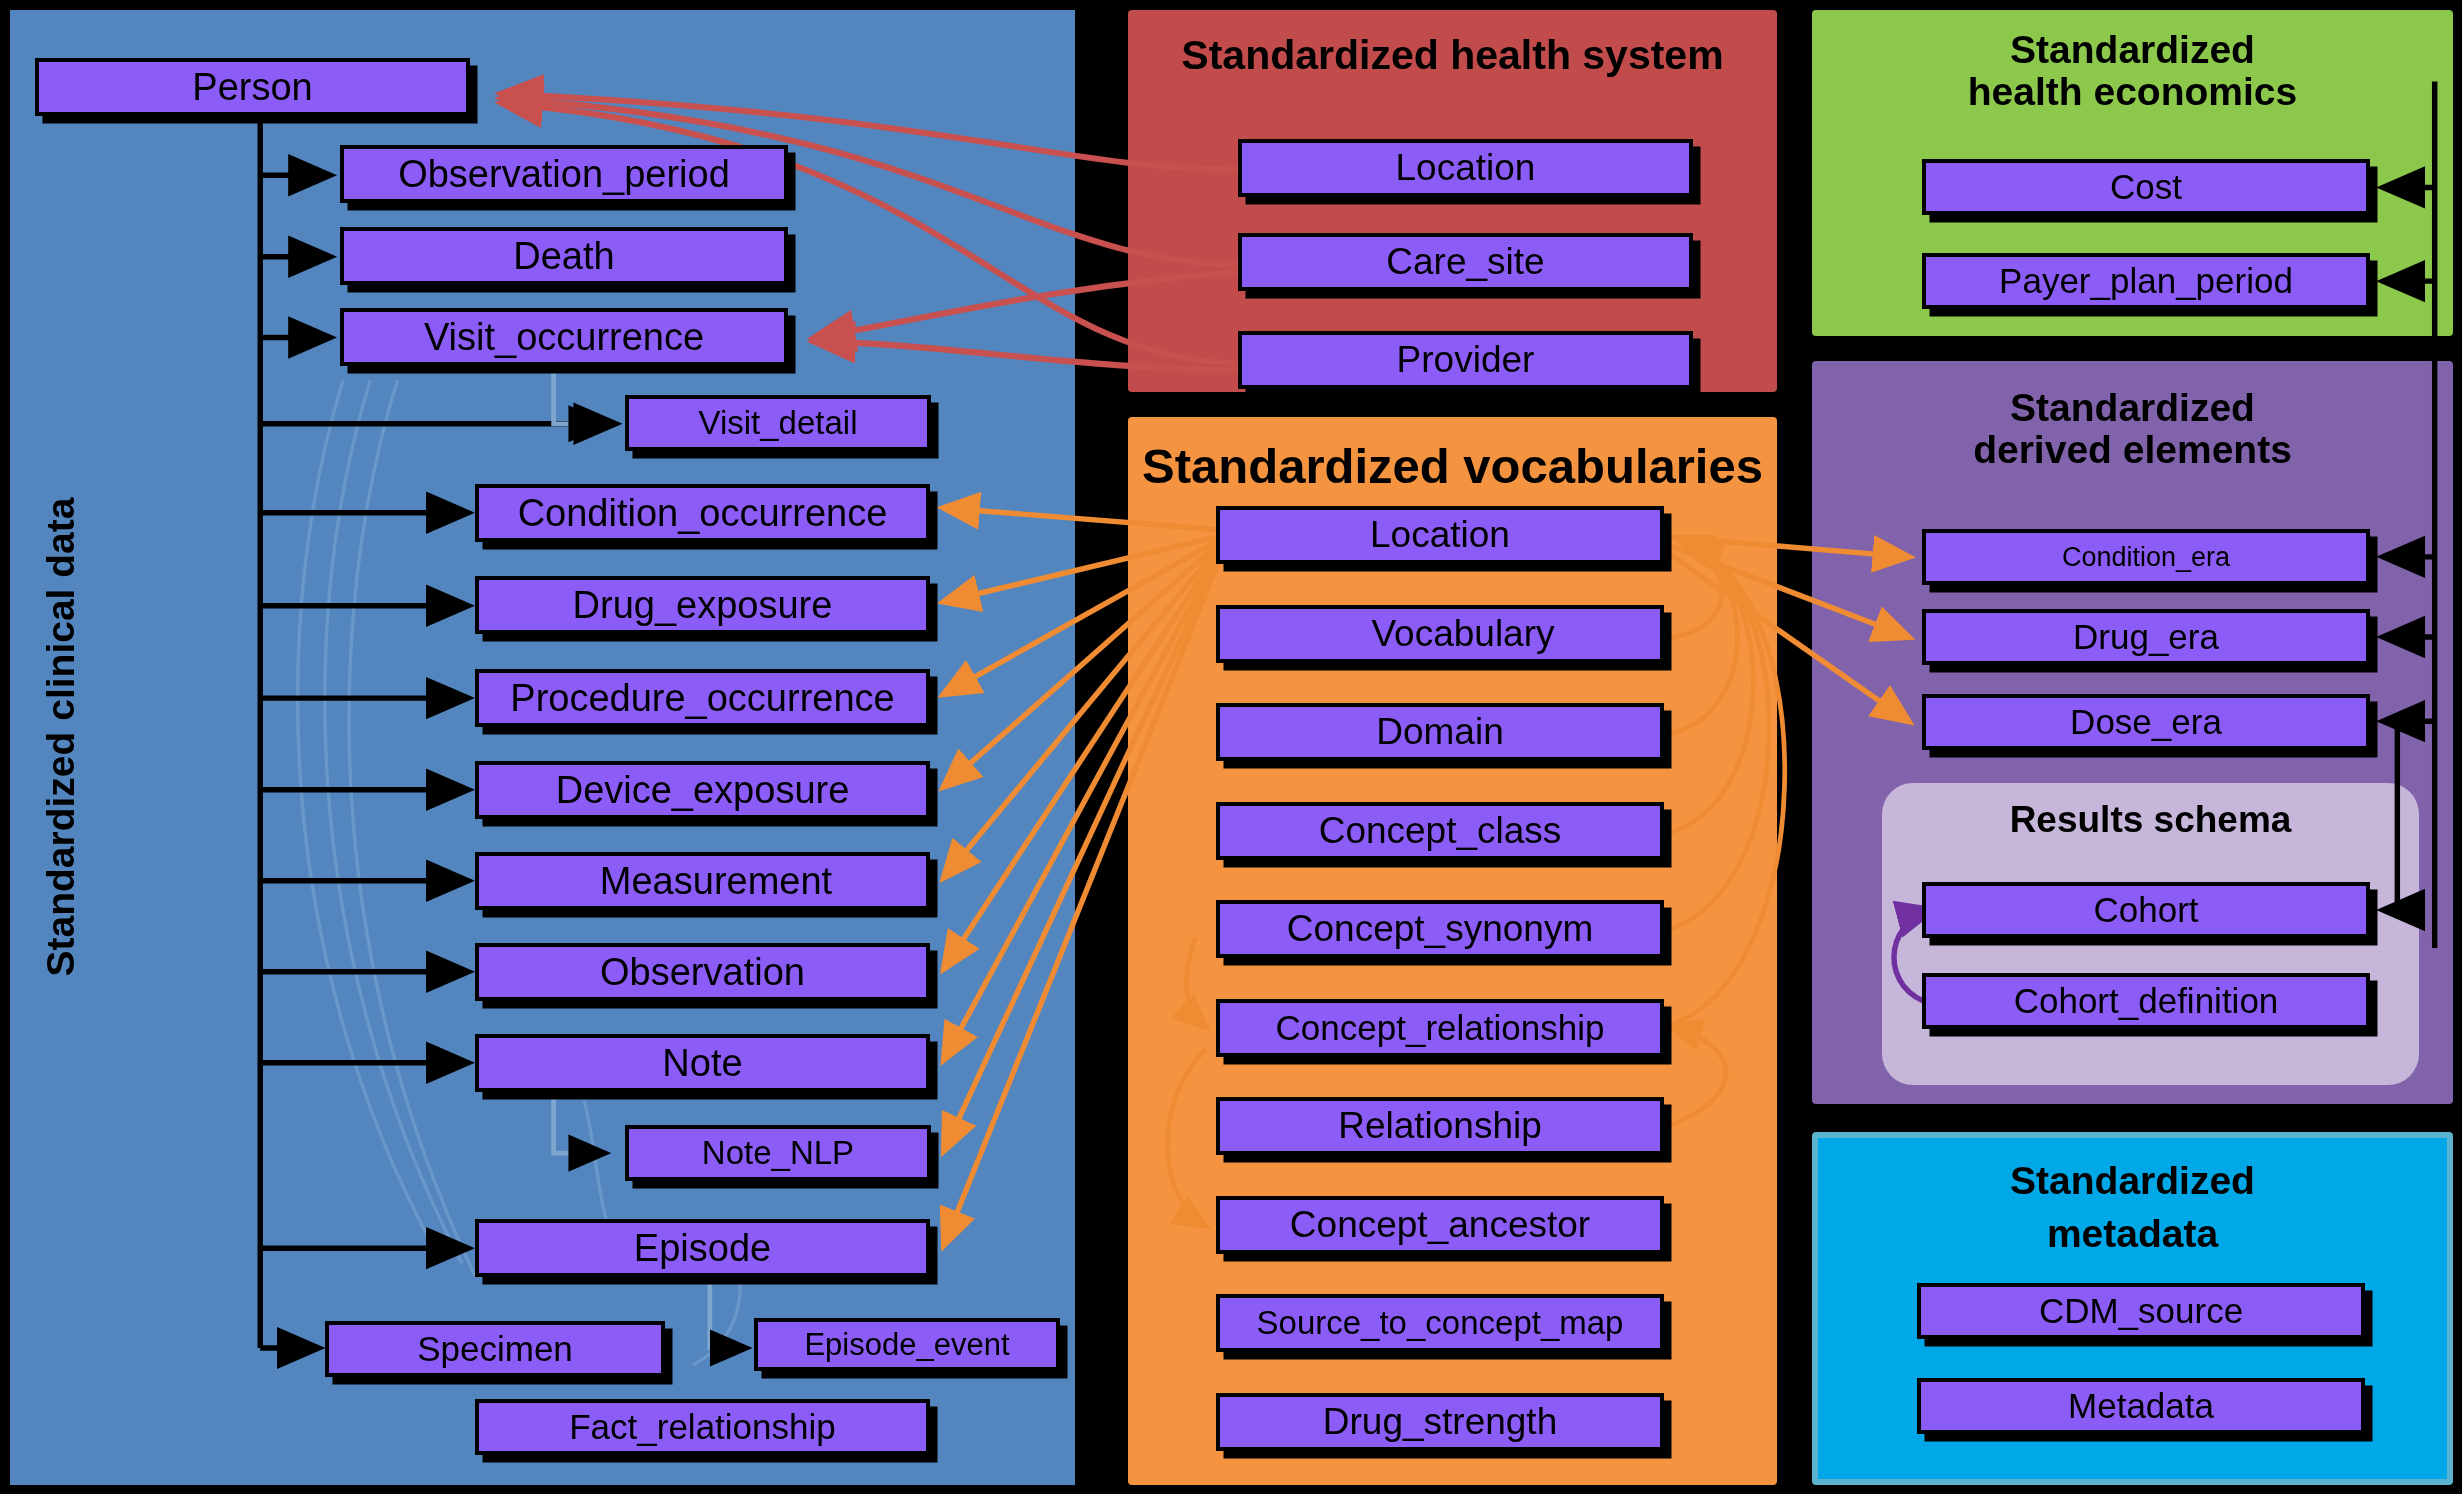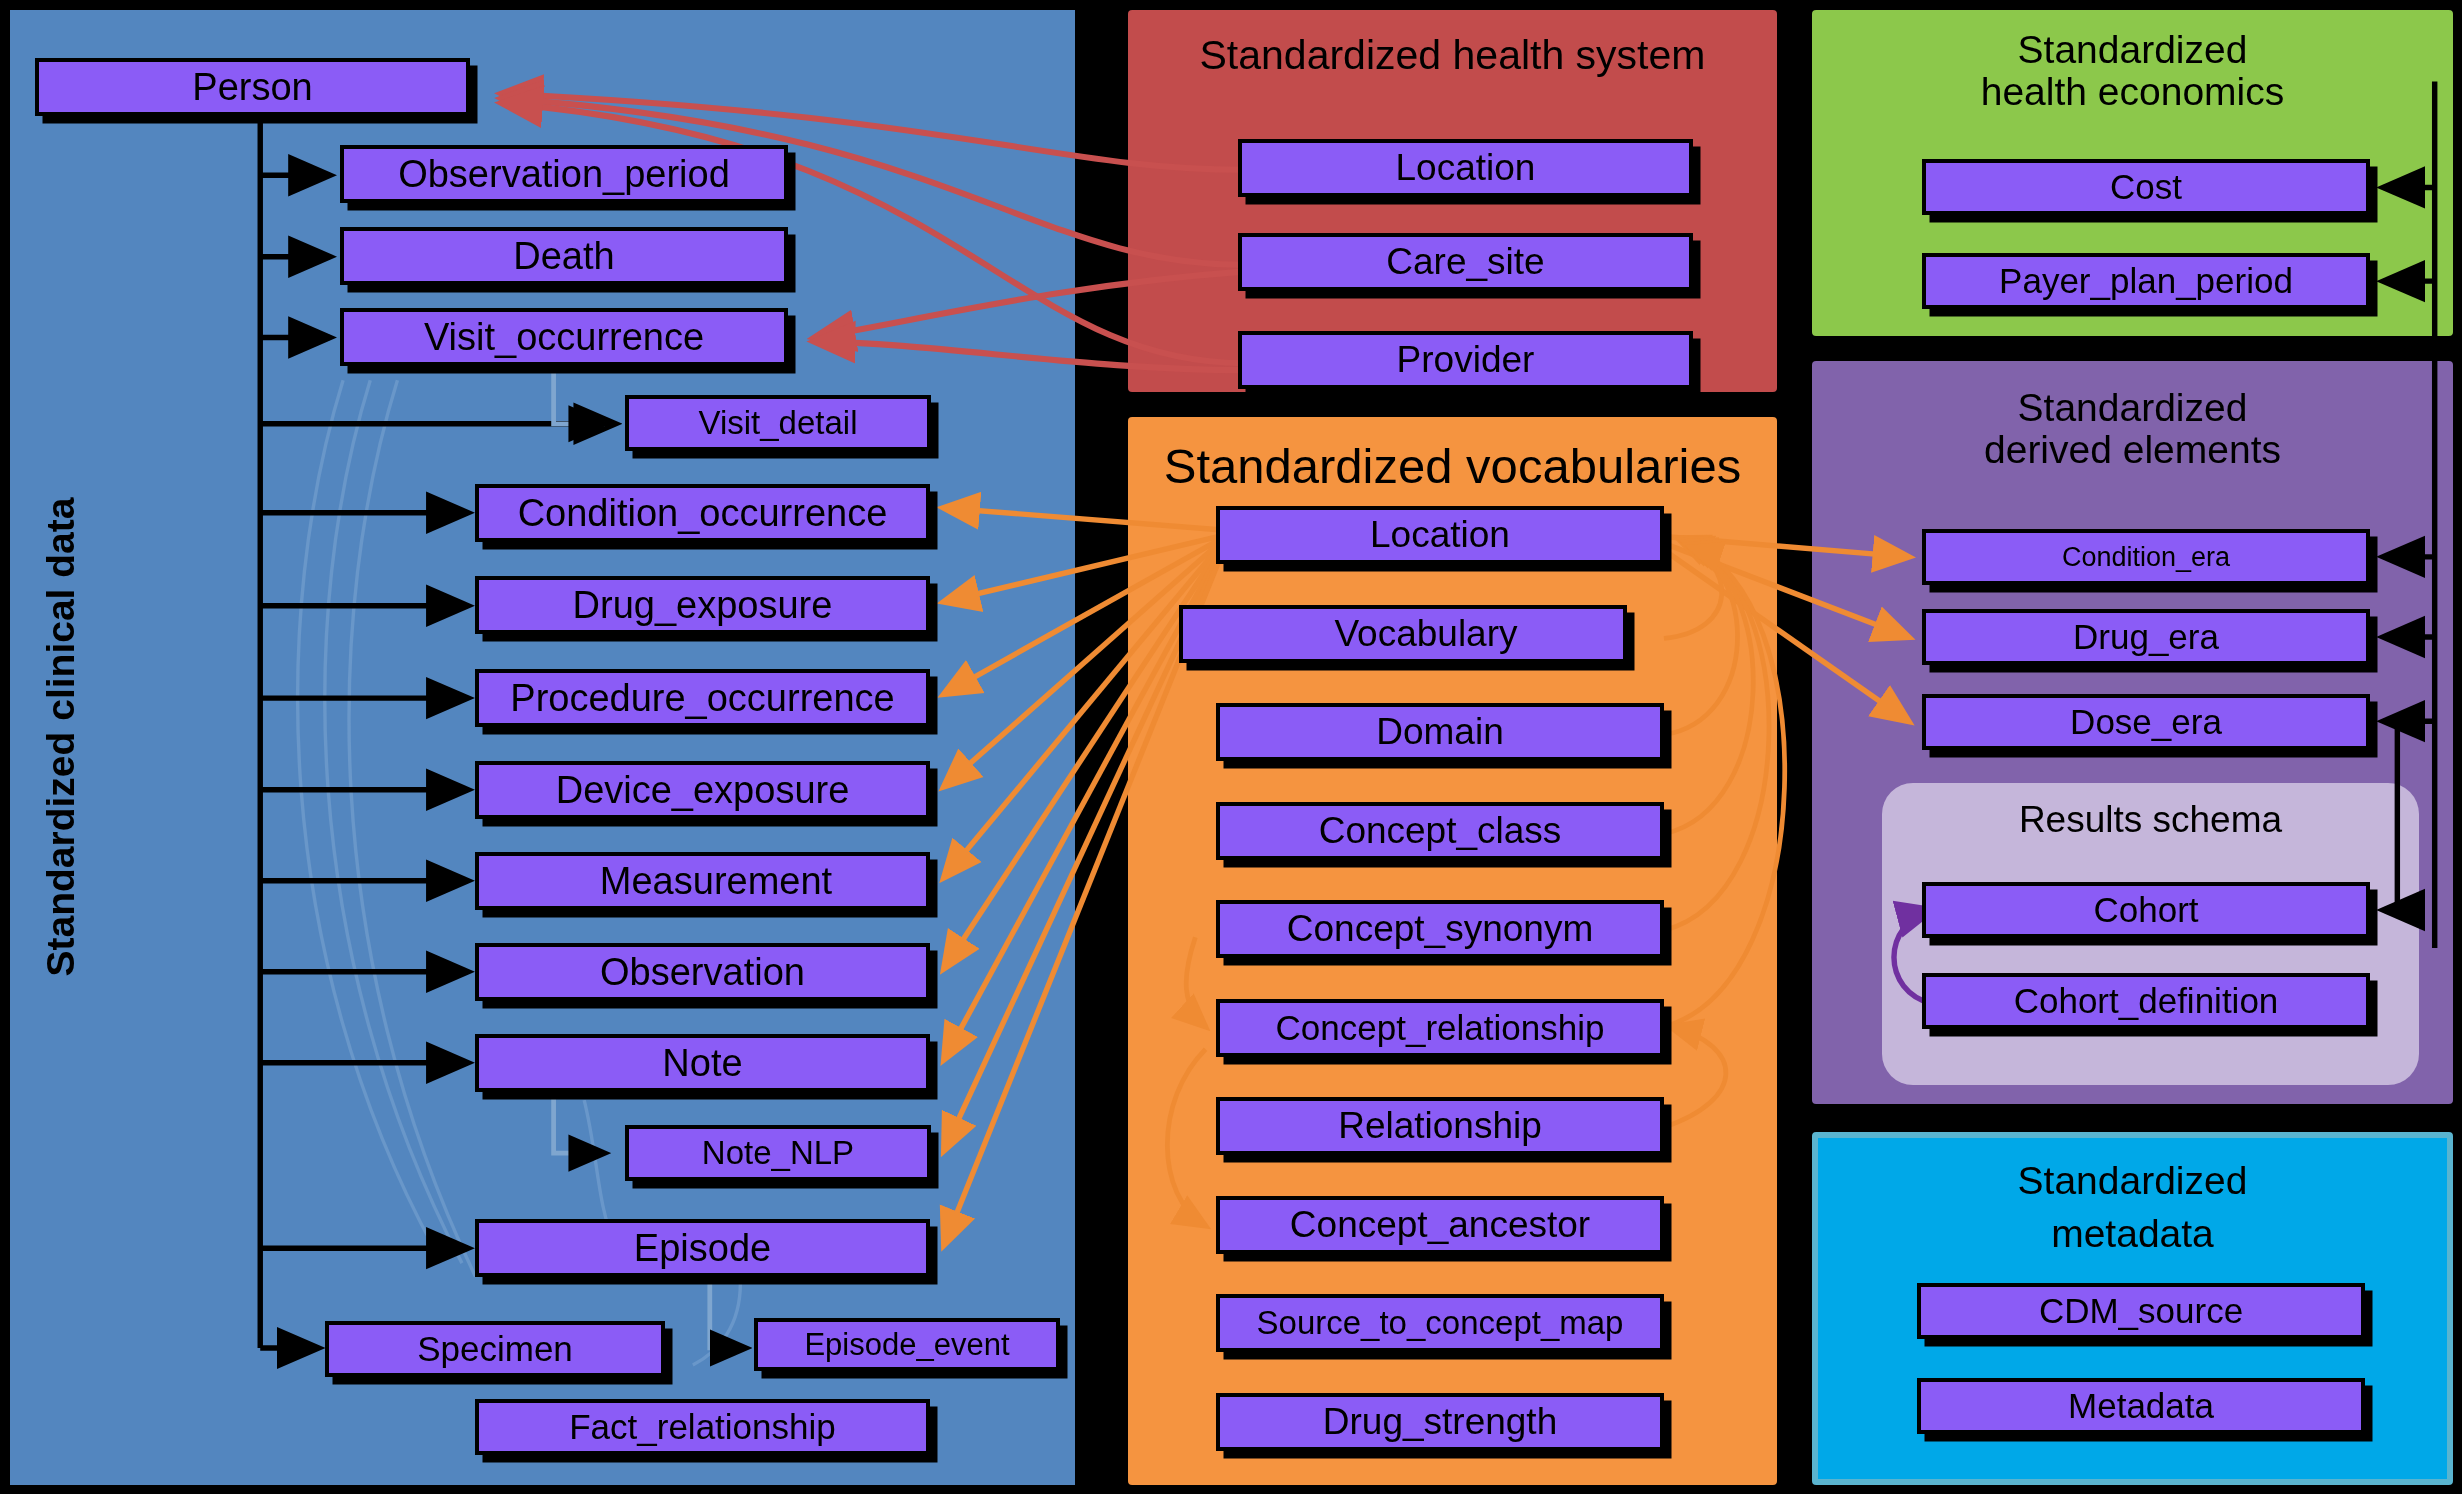--- a/index.html
+++ b/index.html
@@ -8,21 +8,21 @@
     position:relative;
     width:2462px;height:1494px;
     background:#000000;
     font-family:"Liberation Sans", sans-serif;
     overflow:hidden;
   }
   .panel{position:absolute;box-sizing:border-box;}
   .panel-title{
     position:absolute;left:0;right:0;
     text-align:center;
-    font-weight:normal;
+    font-weight:bold;
     color:#000;
     line-height:1.08;
     white-space:pre-line;
   }
   
   .ebox{
     position:absolute;
     box-sizing:border-box;
     background:#8b5cf6;
     border:4.8px solid #000000;
@@ -214,21 +214,21 @@
   <div class="ebox" style="left:475px;top:1399px;width:455px;height:56px;font-size:35px;">Fact_relationship</div>
 
   <div class="ebox" style="left:1238px;top:139px;width:455px;height:58px;font-size:37px;">Location</div>
 
   <div class="ebox" style="left:1238px;top:233px;width:455px;height:58px;font-size:37px;">Care_site</div>
 
   <div class="ebox" style="left:1238px;top:331px;width:455px;height:58px;font-size:37px;">Provider</div>
 
   <div class="ebox" style="left:1216px;top:506px;width:448px;height:58px;font-size:37px;">Location</div>
 
-  <div class="ebox" style="left:1179px;top:605px;width:448px;height:58px;font-size:37px;padding-left:46px;">Vocabulary</div>
+  <div class="ebox" style="left:1216px;top:605px;width:448px;height:58px;font-size:37px;padding-left:46px;">Vocabulary</div>
 
   <div class="ebox" style="left:1216px;top:703px;width:448px;height:58px;font-size:37px;">Domain</div>
 
   <div class="ebox" style="left:1216px;top:802px;width:448px;height:58px;font-size:37px;">Concept_class</div>
 
   <div class="ebox" style="left:1216px;top:900px;width:448px;height:58px;font-size:37px;">Concept_synonym</div>
 
   <div class="ebox" style="left:1216px;top:999px;width:448px;height:58px;font-size:35px;">Concept_relationship</div>
 
   <div class="ebox" style="left:1216px;top:1097px;width:448px;height:58px;font-size:37px;">Relationship</div>

